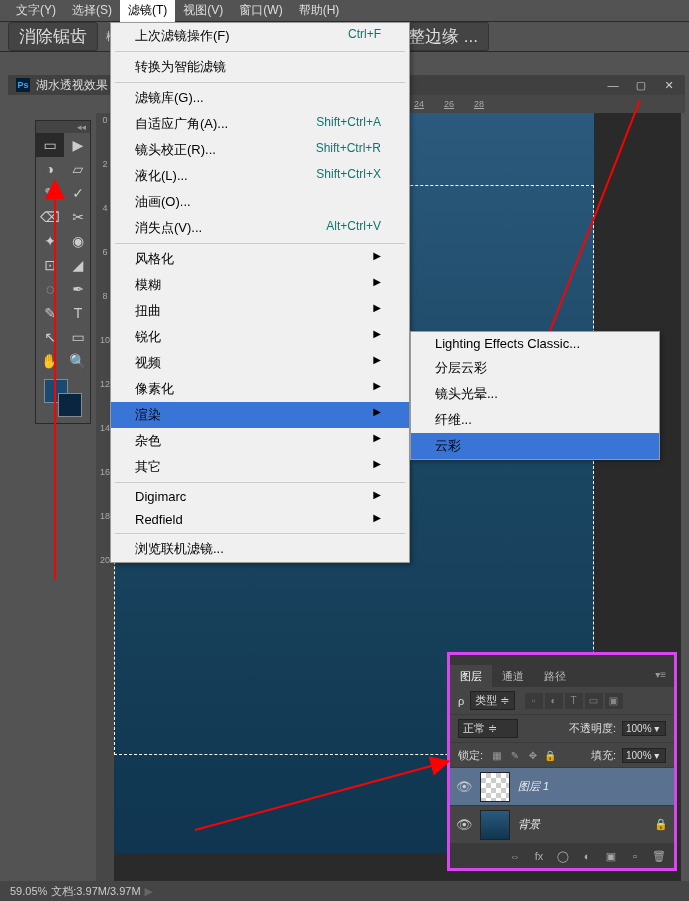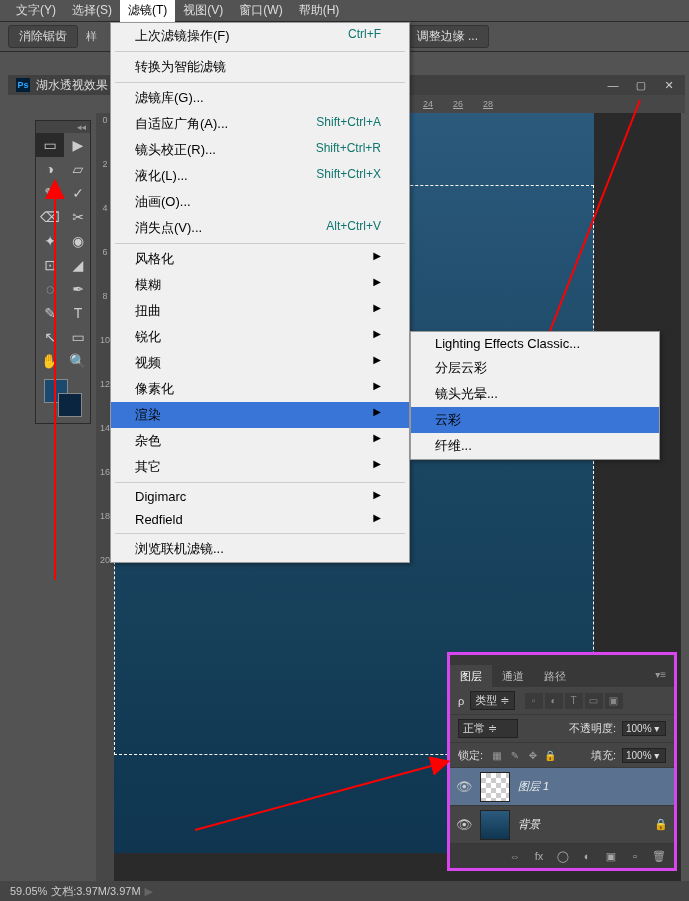--- a/index.html
+++ b/index.html
@@ -3,31 +3,31 @@
 <meta charset="utf-8">
 <style>
 * { margin: 0; padding: 0; box-sizing: border-box; font-family: "Microsoft YaHei", sans-serif; }
 body { background: #535353; width: 689px; height: 901px; overflow: hidden; position: relative; color: #ddd; font-size: 12px; }
 
 .menubar { background: #535353; height: 22px; display: flex; align-items: center; padding-left: 8px; border-bottom: 1px solid #2a2a2a; }
 .menubar .menu-item { padding: 3px 8px; cursor: pointer; color: #ddd; }
 .menubar .menu-item.active { background: #fff; color: #000; }
 
 .toolbar { background: #535353; height: 30px; display: flex; align-items: center; padding-left: 8px; border-bottom: 1px solid #2a2a2a; gap: 8px; }
-.toolbar .btn-pill { background: #444; border: 1px solid #333; color: #ddd; padding: 2px 10px; border-radius: 3px; font-size: 12px; }
+.toolbar .btn-pill { background: #444; border: 1px solid #333; color: #ddd; padding: 2px 10px; border-radius: 3px; font-size: 17px; }
 .toolbar .label { color: #ccc; font-size: 11px; }
 
 .document-area { position: absolute; top: 75px; left: 8px; right: 4px; bottom: 20px; }
 .doc-tab { background: #404040; height: 20px; display: flex; align-items: center; padding: 0 8px; width: 100%; }
 .doc-tab .ps-icon { width: 14px; height: 14px; background: #001e36; color: #31a8ff; font-size: 9px; font-weight: bold; display: inline-flex; align-items: center; justify-content: center; margin-right: 6px; }
 .doc-tab .win-controls { margin-left: auto; display: flex; gap: 12px; }
 .doc-tab .win-btn { width: 16px; height: 12px; display: flex; align-items: center; justify-content: center; color: #ccc; font-size: 11px; }
 
 .ruler-top { background: #474747; height: 18px; margin-left: 106px; display: flex; align-items: center; font-size: 9px; color: #aaa; }
-.ruler-top .tick { width: 30px; text-align: center; padding-right: 2px; text-decoration: underline; }
+.ruler-top .tick { width: 30px; text-align: left; padding-right: 2px; text-decoration: underline; }
 .ruler-left { background: #474747; width: 18px; position: absolute; left: 88px; top: 38px; bottom: 0; display: flex; flex-direction: column; font-size: 9px; color: #aaa; }
 .ruler-left .tick { height: 44px; padding-top: 2px; text-align: center; }
 
 .canvas-container { position: absolute; left: 106px; top: 38px; right: 4px; bottom: 0; background: #2a2a2a; }
 .canvas { position: absolute; left: 0; top: 0; width: 480px; height: 740px; background: linear-gradient(180deg, #2b5a7d 0%, #1a4560 50%, #0f3550 100%); }
 .selection { position: absolute; left: 0; top: 72px; width: 480px; height: 570px; border: 1px dashed #fff; }
 
 .toolbox { position: absolute; left: 35px; top: 120px; width: 56px; background: #535353; border: 1px solid #2a2a2a; }
 .toolbox-header { height: 12px; background: #444; display: flex; justify-content: flex-end; padding-right: 4px; align-items: center; }
 .toolbox-header .arrows { font-size: 9px; color: #999; }
@@ -263,25 +263,25 @@
 <div class="dropdown-menu sub-dURr dropdown sub-dropdown">
   <div class="mi">
       <span>Lighting Effects Classic...</span>
     </div>
   <div class="mi">
       <span>分层云彩</span>
     </div>
   <div class="mi">
       <span>镜头光晕...</span>
     </div>
+  <div class="mi">
+      <span>纤维...</span>
+    </div>
   <div class="mi highlighted">
       <span>云彩</span>
-    </div>
-  <div class="mi">
-      <span>纤维...</span>
     </div>
 </div>
 
 <div class="layers-panel">
   <div class="panel-header"></div>
   <div class="panel-tabs">
     <div class="panel-tab active">图层</div>
     <div class="panel-tab">通道</div>
     <div class="panel-tab">路径</div>
     <div class="panel-menu-btn">▾≡</div>

